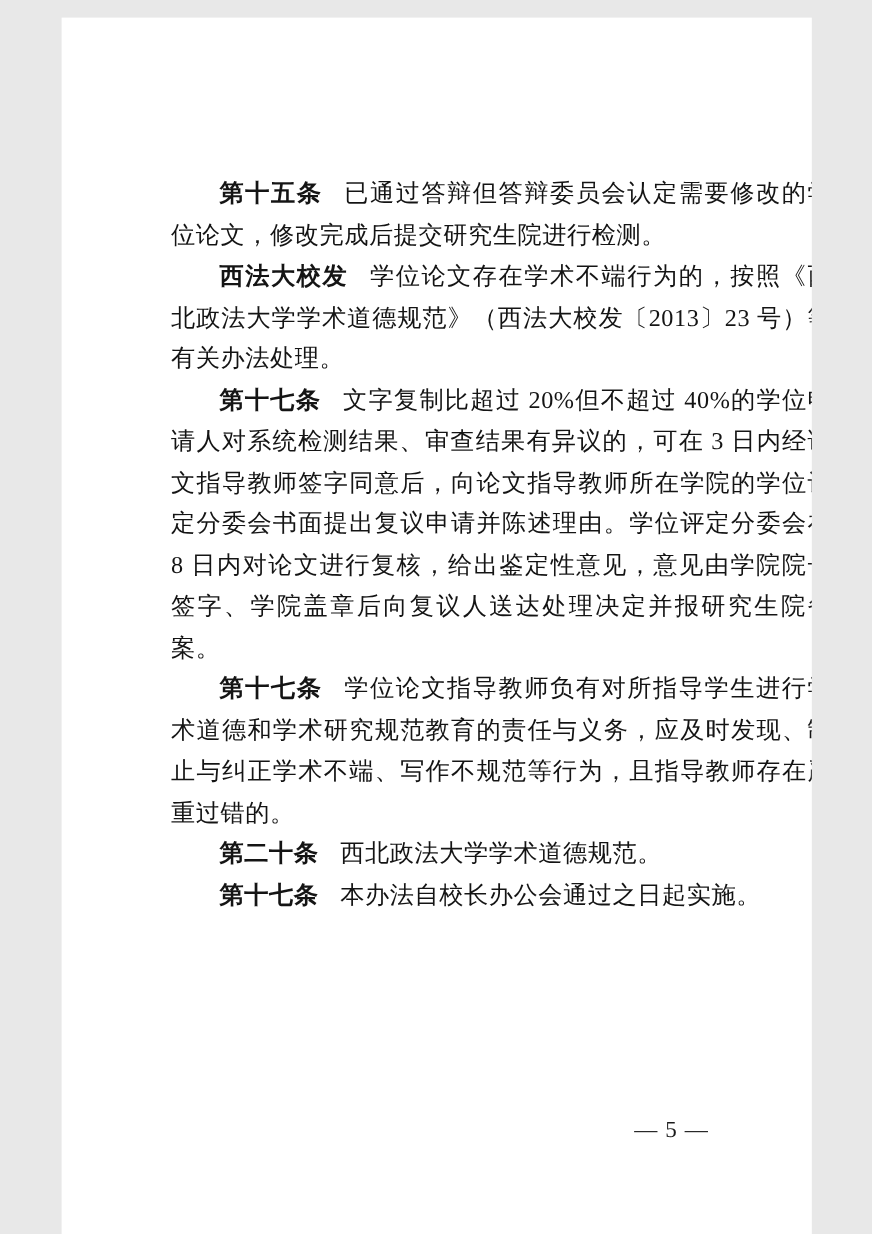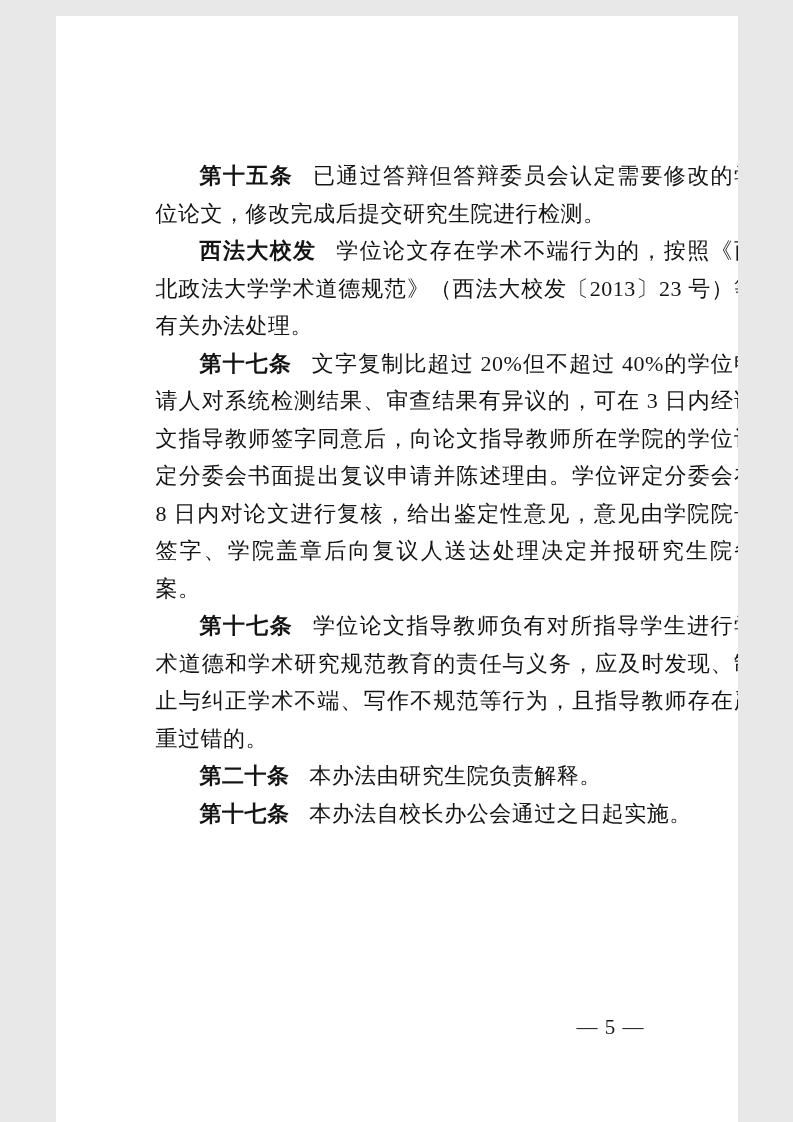--- a/index.html
+++ b/index.html
@@ -53,21 +53,21 @@
     <p><span class="article-label">第十五条</span><span>已通过答辩但答辩委员会认定需要修改的学位论文，修改完成后提交研究生院进行检测。</span></p>
 
 
     <p><span class="article-label">西法大校发</span><span>学位论文存在学术不端行为的，按照《西北政法大学学术道德规范》（西法大校发〔2013〕23 号）等有关办法处理。</span></p>
 
     <p><span class="article-label">第十七条</span><span>文字复制比超过 20%但不超过 40%的学位申请人对系统检测结果、审查结果有异议的，可在 3 日内经论文指导教师签字同意后，向论文指导教师所在学院的学位评定分委会书面提出复议申请并陈述理由。学位评定分委会在 8 日内对论文进行复核，给出鉴定性意见，意见由学院院长签字、学院盖章后向复议人送达处理决定并报研究生院备案。</span></p>
 
     <p><span class="article-label">第十七条</span><span>学位论文指导教师负有对所指导学生进行学术道德和学术研究规范教育的责任与义务，应及时发现、制止与纠正学术不端、写作不规范等行为，且指导教师存在严重过错的。</span></p>
 
 
-    <p><span class="article-label">第二十条</span><span>本办法由研究生院负责解释。</span></p>
+    <p><span class="article-label">第二十条</span><span>西北政法大学学术道德规范。</span></p>
 
     <p><span class="article-label">第十七条</span><span>本办法自校长办公会通过之日起实施。</span></p>
 
   </div>
 
   <div class="page-footer">— 5 —</div>
 
 </div>
 
 </body></html>

